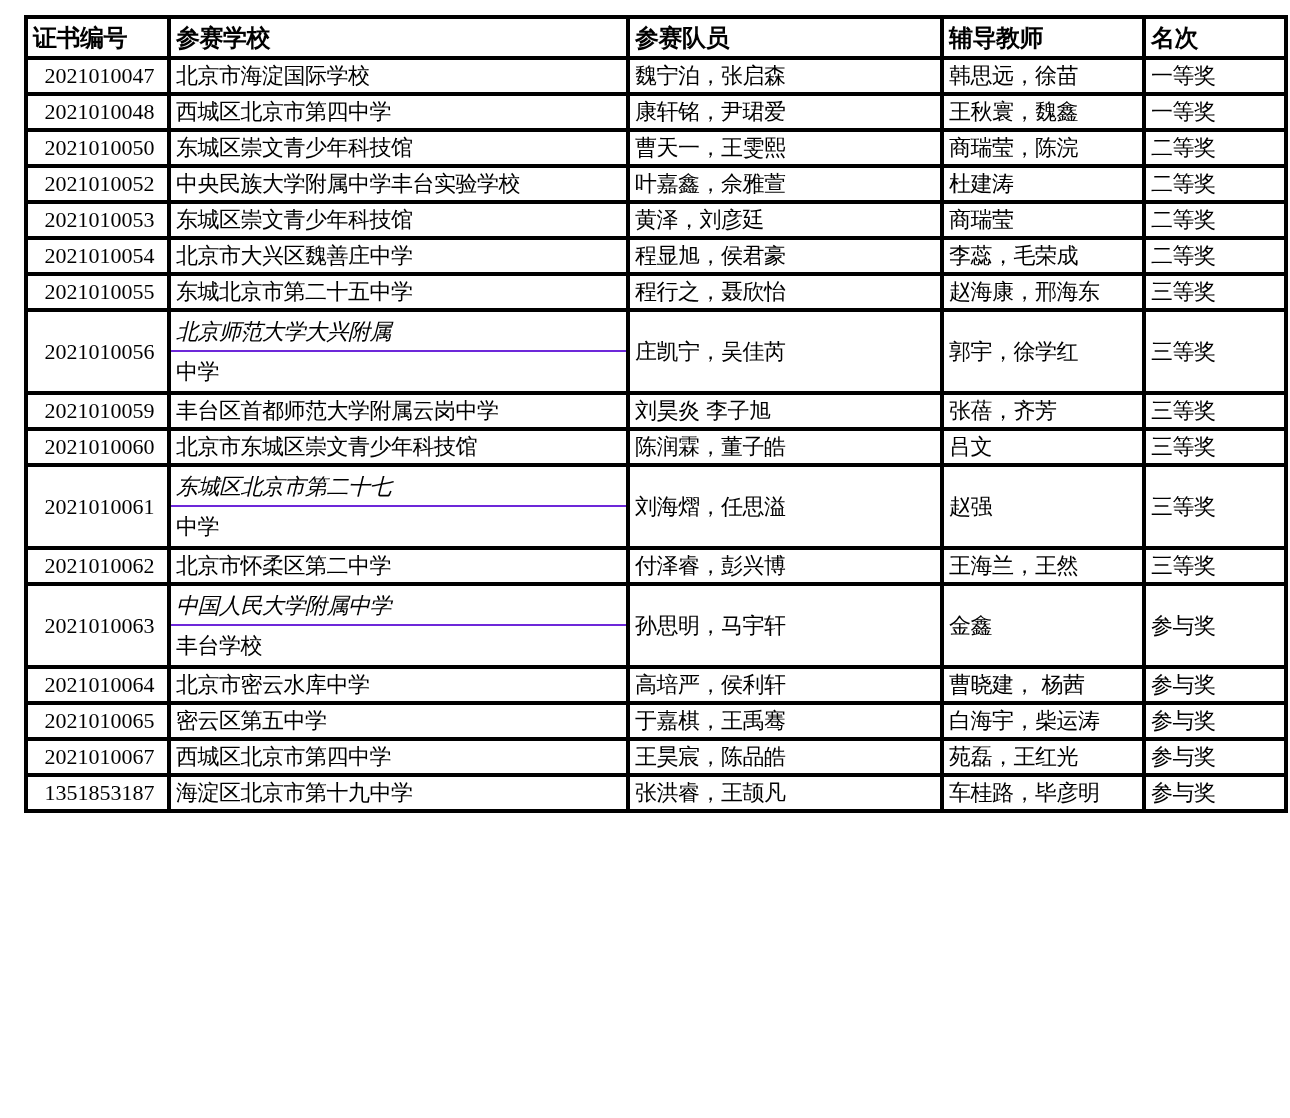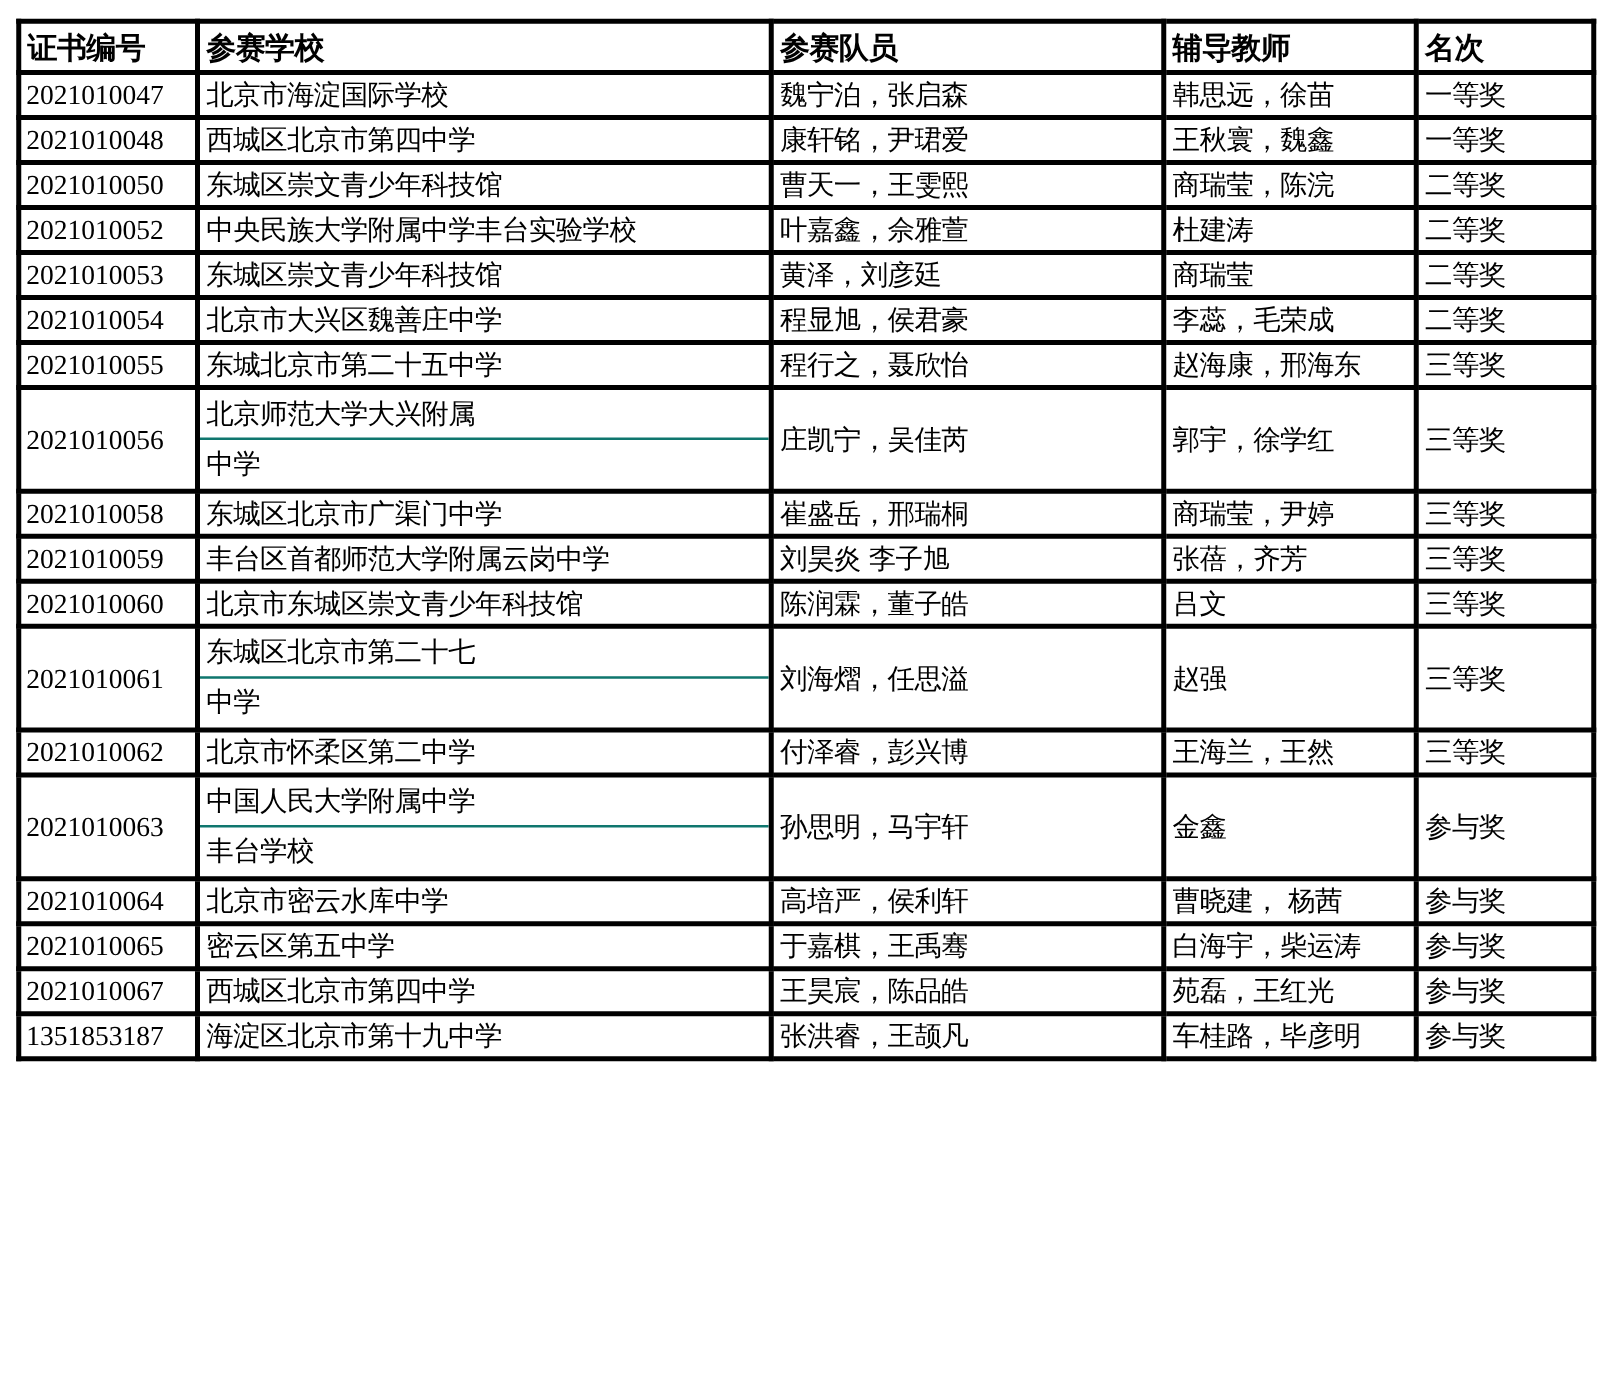--- a/index.html
+++ b/index.html
@@ -10,21 +10,21 @@
     body {
       width: 1290px;
       height: 1118px;
       position: relative;
       overflow: hidden;
       font-family: "DejaVu Sans", "Liberation Sans", sans-serif;
       color: #000;
     }
     .sheet {
       position: absolute;
-      left: 13px;
+      left: 24px;
       top: 15px;
       width: 1260px;
       border-collapse: collapse;
       table-layout: fixed;
     }
     .sheet col.c-id { width: 143px; }
     .sheet col.c-school { width: 459px; }
     .sheet col.c-members { width: 314px; }
     .sheet col.c-teachers { width: 202px; }
     .sheet col.c-rank { width: 142px; }
@@ -47,36 +47,38 @@
     .sheet tbody td {
       height: 32px;
       font-size: 22px;
       letter-spacing: -0.5px;
     }
     .sheet tbody td.id-cell {
       font-family: "Liberation Serif", "DejaVu Serif", serif;
       font-size: 22px;
       letter-spacing: 0;
       padding-left: 4px;
+      text-align: center;
     }
     .sheet tbody tr.tall td {
       height: 72px;
     }
     .sheet td.school-split {
       padding: 0;
     }
     .school-split .line {
       display: block;
       height: 39px;
       line-height: 39px;
       padding-left: 5px;
     }
     .school-split .line.first {
-      border-bottom: 2px solid #0f766e;
+      border-bottom: 2px solid #6d28d9;
       height: 38px;
+      font-style: italic;
     }
   </style>
 </head>
 <body>
 
 <table class="sheet">
   <colgroup>
     <col class="c-id">
     <col class="c-school">
     <col class="c-members">
@@ -146,27 +148,20 @@
         <td class="id-cell">2021010056</td>
         <td class="school-split">
           <span class="line first">北京师范大学大兴附属</span>
           <span class="line">中学</span>
         </td>
         <td>庄凯宁，吴佳芮</td>
         <td>郭宇，徐学红</td>
         <td>三等奖</td>
       </tr>
       <tr>
-        <td class="id-cell">2021010058</td>
-        <td>东城区北京市广渠门中学</td>
-        <td>崔盛岳，邢瑞桐</td>
-        <td>商瑞莹，尹婷</td>
-        <td>三等奖</td>
-      </tr>
-      <tr>
         <td class="id-cell">2021010059</td>
         <td>丰台区首都师范大学附属云岗中学</td>
         <td>刘昊炎 李子旭</td>
         <td>张蓓，齐芳</td>
         <td>三等奖</td>
       </tr>
       <tr>
         <td class="id-cell">2021010060</td>
         <td>北京市东城区崇文青少年科技馆</td>
         <td>陈润霖，董子皓</td>

